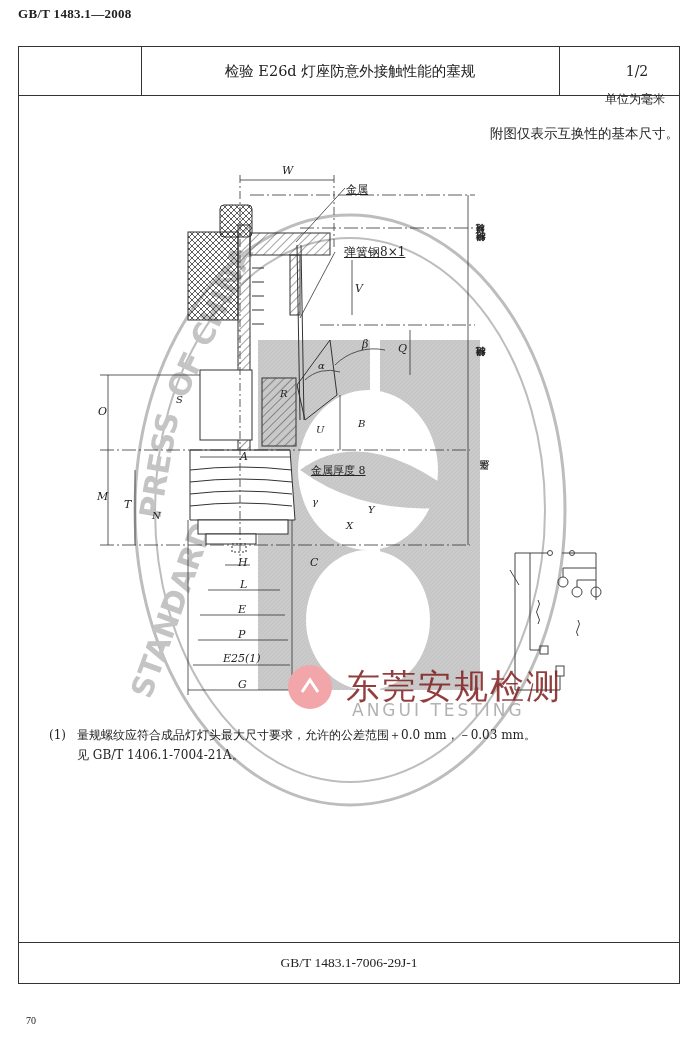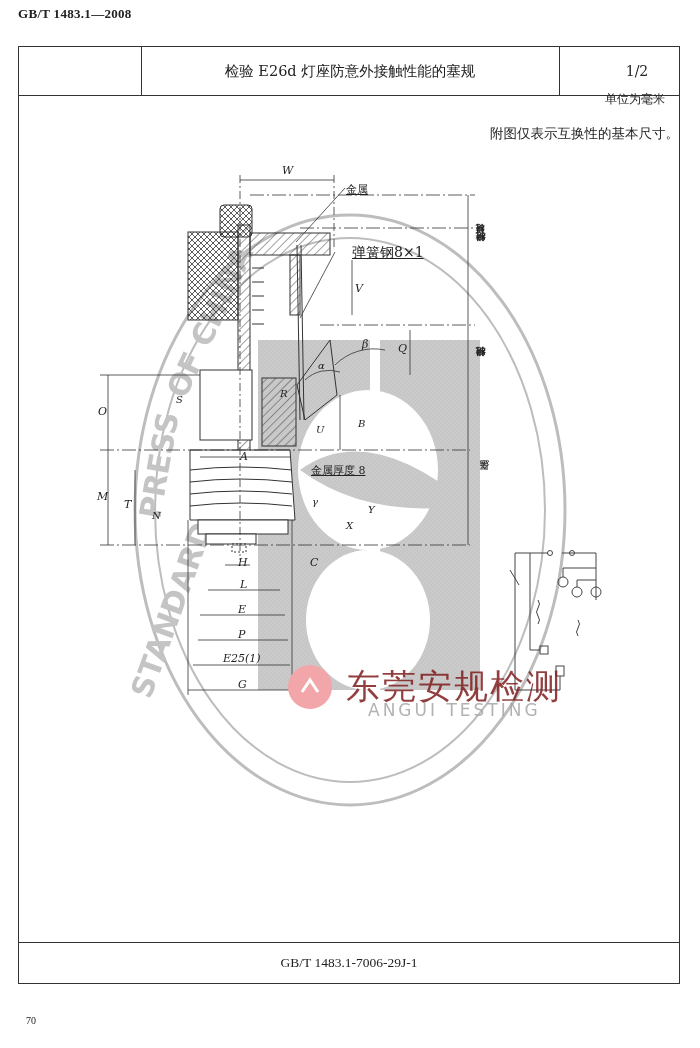--- a/index.html
+++ b/index.html
@@ -12,21 +12,21 @@
     .title-row .c3 { position:absolute; left:540px; top:0; right:0; height:48px; display:flex; align-items:center; justify-content:center; font-size:14px;padding-left:36px; }
     .unit { position:absolute; right:14px; top:44px; font-size:12px; }
     .caption { position:absolute; left:0; width:100%; top:78px; text-align:right; font-size:13.5px; }
     .footnote { position:absolute; left:30px; top:678px; font-size:12px; line-height:20px; }
     .footnote .num { display:inline-block; width:28px; }
     .footnote .l2 { padding-left:28px; }
     .footer-row { position:absolute; left:0; bottom:0; width:100%; height:40px; border-top:1.4px solid #333; display:flex; align-items:center; justify-content:center; font-size:13.5px; font-family:"Liberation Serif", serif; }
     .page-num { position:absolute; left:26px; top:1015px; font-size:10px; font-family:"Liberation Serif", serif; }
     svg.drawing { position:absolute; left:0; top:0; }
     .wm-text { position:absolute; left:346px; top:664px; font-family:"DejaVu Sans", sans-serif; font-size:34px; color:#7f1d1d; letter-spacing:2px; opacity:0.85; }
-    .wm-sub { position:absolute; left:352px; top:700px; font-family:"DejaVu Sans", sans-serif; font-size:17px; color:#a5a5a5; letter-spacing:3px; opacity:0.85;margin-left:16px; }
+    .wm-sub { position:absolute; left:352px; top:700px; font-family:"DejaVu Sans", sans-serif; font-size:17px; color:#a5a5a5; letter-spacing:3px; opacity:0.85; }
   </style>
 </head>
 <body>
 
 <div class="std-code">GB/T 1483.1—2008</div>
 
 <svg class="drawing" width="700" height="1048" viewBox="0 0 700 1048" xmlns="http://www.w3.org/2000/svg">
   <defs>
     <pattern id="hatch" width="6" height="6" patternUnits="userSpaceOnUse" patternTransform="rotate(45)">
       <line x1="0" y1="0" x2="0" y2="6" stroke="#444" stroke-width="1"></line>
@@ -142,21 +142,21 @@
   </g>
 
   <g fill="#f2a6aa">
     <path d="M310 665 a22 22 0 1 0 0 44 a22 22 0 1 0 0 -44 z"></path>
   </g>
   <path d="M302 692 L310 680 L318 692" stroke="#fff" stroke-width="3" fill="none"></path>
 </svg>
 
 <div style="position:absolute;left:282px;top:164px;font-size:11px;font-style:italic">W</div>
 <div style="position:absolute;left:346px;top:182px;font-size:11px;text-decoration:underline">金属</div>
-<div style="position:absolute;left:352px;top:244px;font-size:14px;text-decoration:underline">弹簧钢8×1</div>
+<div style="position:absolute;left:344px;top:244px;font-size:12px;text-decoration:underline">弹簧钢8×1</div>
 <div style="position:absolute;left:474px;top:200px;font-size:9px;writing-mode:vertical-rl;transform:rotate(180deg);height:40px">绝缘材料</div>
 <div style="position:absolute;left:474px;top:250px;font-size:10px;writing-mode:vertical-rl;transform:rotate(180deg)">绝缘材料</div>
 <div style="position:absolute;left:474px;top:365px;font-size:10px;writing-mode:vertical-rl;transform:rotate(180deg)">绝缘材料</div>
 <div style="position:absolute;left:478px;top:478px;font-size:10px;writing-mode:vertical-rl;transform:rotate(180deg)">金属</div>
 <div style="position:absolute;left:311px;top:463px;font-size:11px;text-decoration:underline">金属厚度 8</div>
 <div style="position:absolute;left:355px;top:282px;font-size:11px;font-style:italic">V</div>
 <div style="position:absolute;left:398px;top:342px;font-size:11px;font-style:italic">Q</div>
 <div style="position:absolute;left:362px;top:338px;font-size:11px;font-style:italic">β</div>
 <div style="position:absolute;left:318px;top:360px;font-size:10px;font-style:italic">α</div>
 <div style="position:absolute;left:280px;top:388px;font-size:10px;font-style:italic">R</div>
@@ -184,17 +184,19 @@
 
 <div class="frame">
   <div class="title-row">
     <div class="c1"></div>
     <div class="c2">检验 E26d 灯座防意外接触性能的塞规</div>
     <div class="c3">1/2</div>
   </div>
   <div class="unit">单位为毫米</div>
   <div class="caption">附图仅表示互换性的基本尺寸。</div>
   <div class="footnote">
+    <div><span class="num">(1)</span><span>量规螺纹应符合成品灯灯头最大尺寸要求，允许的公差范围＋0.0 mm，－0.03 mm。</span></div>
+    <div class="l2">见 GB/T 1406.1-7004-21A。</div>
   </div>
   <div class="footer-row">GB/T 1483.1-7006-29J-1</div>
 </div>
 
 <div class="page-num">70</div>
 
 </body></html>

